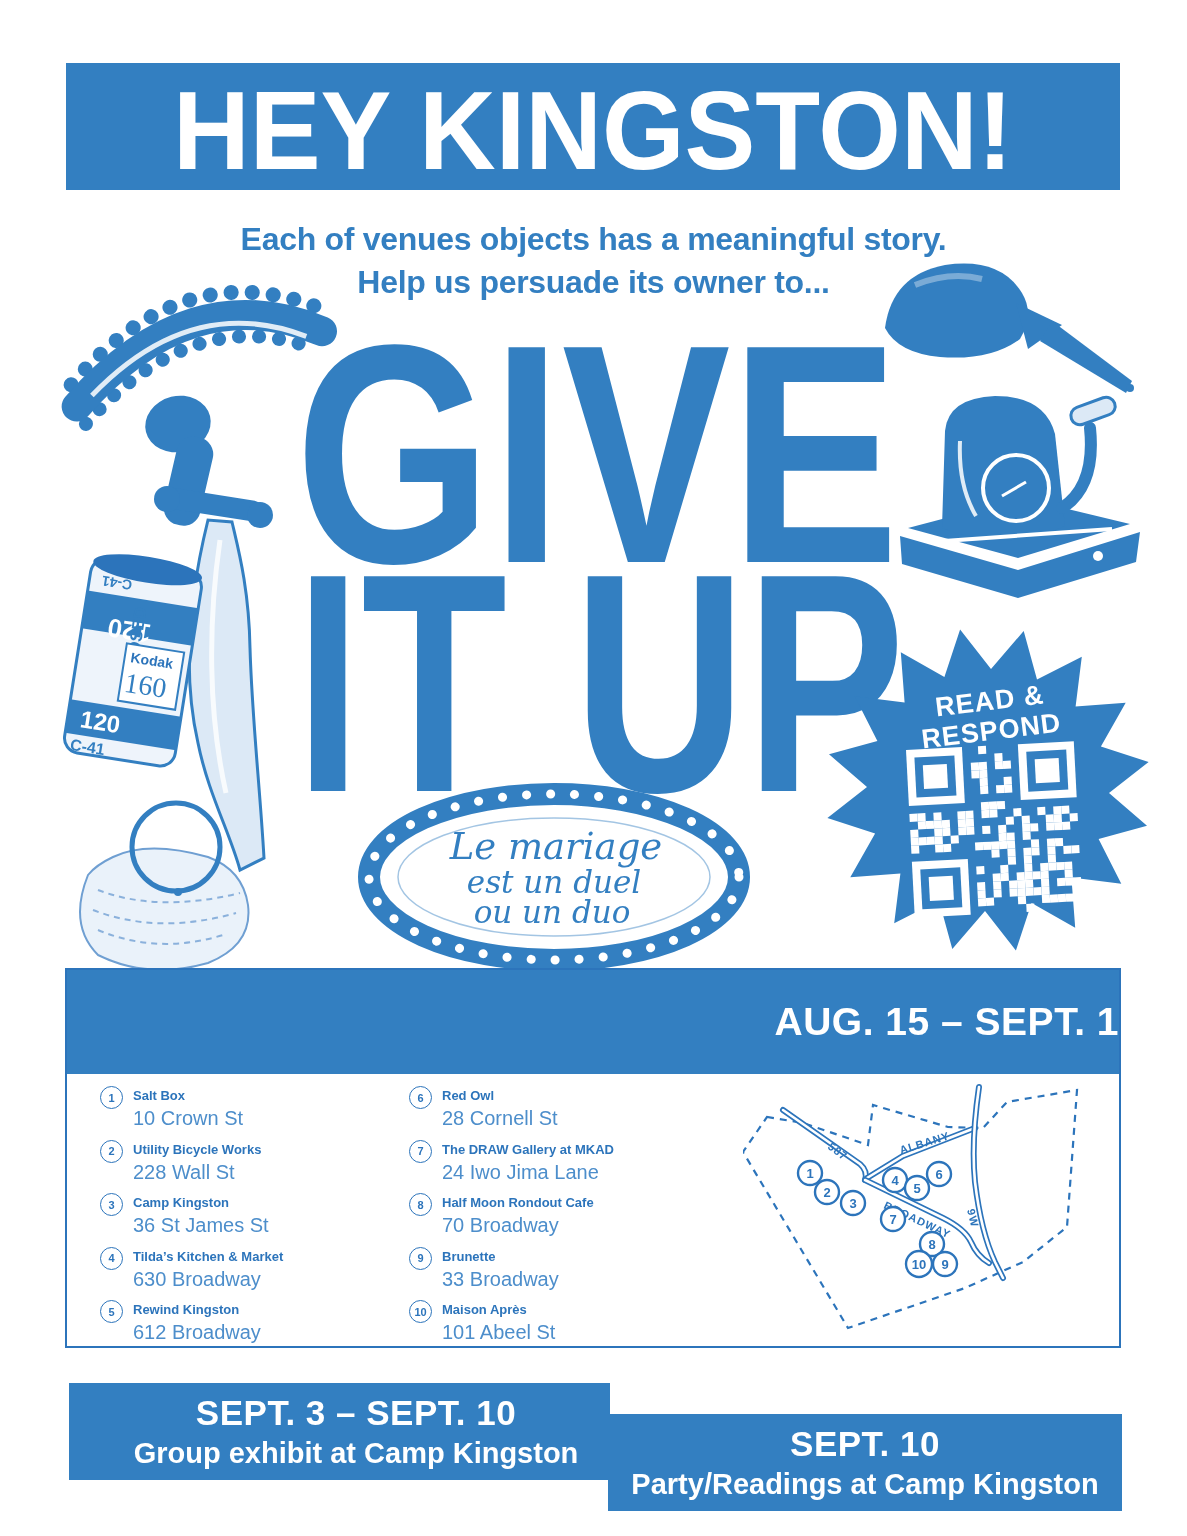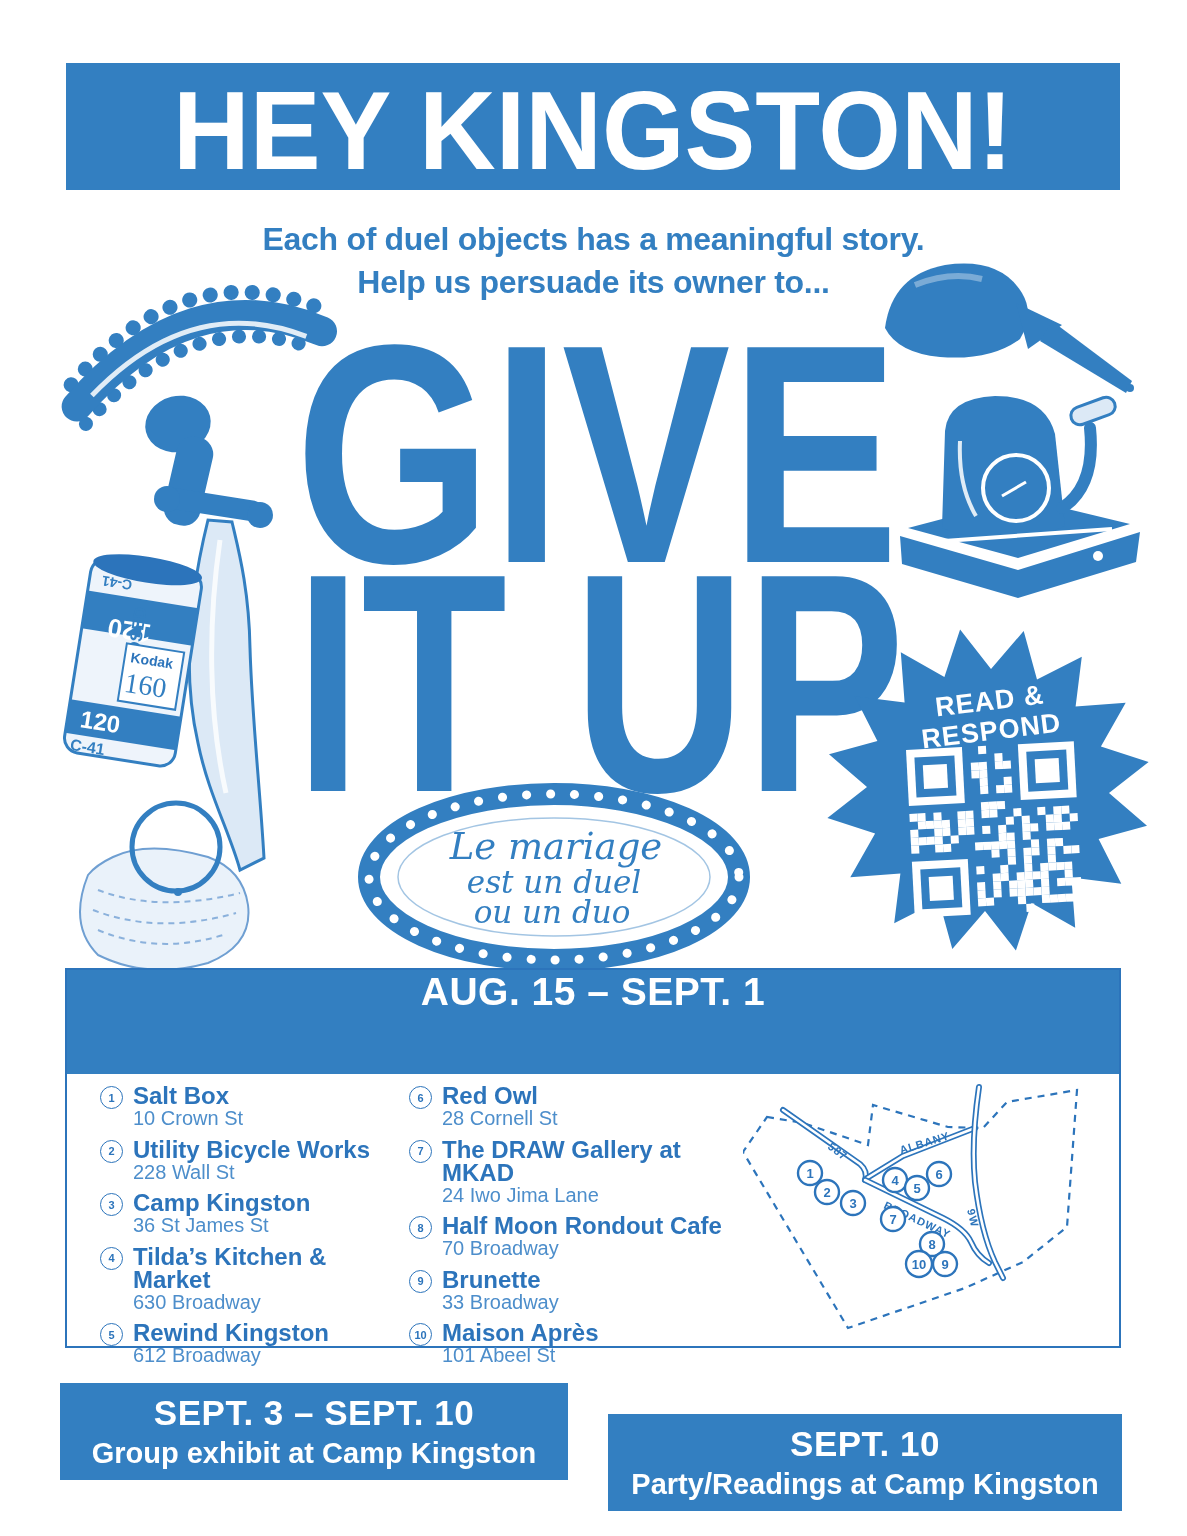--- a/index.html
+++ b/index.html
@@ -26,45 +26,45 @@
   .intro{
     left:0;top:218px;width:1187px;text-align:center;
     color:var(--blue);font-weight:600;font-size:32px;line-height:43px;letter-spacing:-.3px;
   }
   
   .venue-box{
     left:65px;top:968px;width:1056px;height:380px;
     border:2.5px solid var(--blue-deep);box-sizing:border-box;background:#fff;
   }
   .venue-head{
-    height:104px;background:var(--blue);color:#fff;text-align:center;
-    display:flex;flex-direction:row;justify-content:center;gap:0;
+    height:104px;background:var(--blue);color:#fff;text-align:right;
+    display:flex;flex-direction:column;justify-content:center;gap:0;
   }
   .venue-head .dates{font-size:39px;font-weight:700;letter-spacing:.5px;}
   .venue-head .sub{font-size:28px;font-weight:400;letter-spacing:.2px;}
   .venue-body{position:relative;height:269px;}
   .venue-col{position:absolute;top:10px;}
   .venue-col.c1{left:33px;width:295px;}
   .venue-col.c2{left:342px;width:320px;}
   .venue{display:flex;align-items:flex-start;margin-bottom:7.5px;}
   .vnum{
     flex:0 0 auto;width:21px;height:21px;border:1.6px solid var(--blue-deep);
     border-radius:50%;color:var(--blue-deep);font-size:11px;font-weight:700;
     display:flex;align-items:center;justify-content:center;margin:2px 10px 0 0;
   }
-  .vname{font-size:24px;font-weight:700;color:var(--blue-deep);line-height:23px;}
+  .vname{font-size:13px;font-weight:700;color:var(--blue-deep);line-height:23px;}
   .vaddr{font-size:20px;font-weight:400;color:var(--blue-light);line-height:23px;}
   .map-wrap{position:absolute;left:676px;top:8px;width:372px;height:252px;}
 
   
   .event-banner{
     top:1383px;height:97px;background:var(--blue);color:#fff;text-align:center;
     display:flex;flex-direction:column;justify-content:center;gap:4px;
   }
-  .event-banner.left{left:60px;width:508px;}
+  .event-banner.left{left:69px;width:508px;padding-left:33px;}
   .event-banner.right{left:608px;width:514px;margin-top:31px;}
   .event-banner .edates{font-size:35px;font-weight:700;letter-spacing:.5px;}
   .event-banner .edesc{font-size:29px;font-weight:700;}
 
   .map-road{stroke:var(--blue-deep);stroke-width:6;fill:none;stroke-linecap:round;}
   .map-road-core{stroke:#fff;stroke-width:2.6;fill:none;stroke-linecap:round;}
   .map-label{fill:var(--blue-deep);font-size:11px;font-weight:700;letter-spacing:1px;}
   .marker circle{fill:#fff;stroke:var(--blue-deep);stroke-width:2.4;}
   .marker text{fill:var(--blue-deep);font-size:13px;font-weight:700;text-anchor:middle;}
 </style>
@@ -73,21 +73,21 @@
 
 <div class="poster">
 
   <div class="abs top-banner">
     <svg width="1054" height="127" viewBox="0 0 1054 127">
       <text x="527" y="106" text-anchor="middle" font-size="112" font-weight="700" fill="#ffffff" textLength="840" lengthAdjust="spacingAndGlyphs">HEY KINGSTON!</text>
     </svg>
   </div>
 
   <div class="abs intro">
-    <div>Each of duel objects has a meaningful story.</div>
+    <div>Each of venues objects has a meaningful story.</div>
     <div>Help us persuade its owner to...</div>
   </div>
 
   <svg class="abs" style="left:0;top:305px;" width="1187" height="500" viewBox="0 0 1187 500">
     <text x="597" y="257" text-anchor="middle" font-size="312" font-weight="700" fill="var(--blue)" textLength="604" lengthAdjust="spacingAndGlyphs">GIVE</text>
     <text x="600" y="486" text-anchor="middle" font-size="312" font-weight="700" fill="var(--blue)" textLength="610" lengthAdjust="spacingAndGlyphs">IT UP</text>
   </svg>
 
   <svg class="abs" style="left:45px;top:258px;" width="305" height="185" viewBox="0 0 305 185">
     <g transform="rotate(-4 152 92)">

